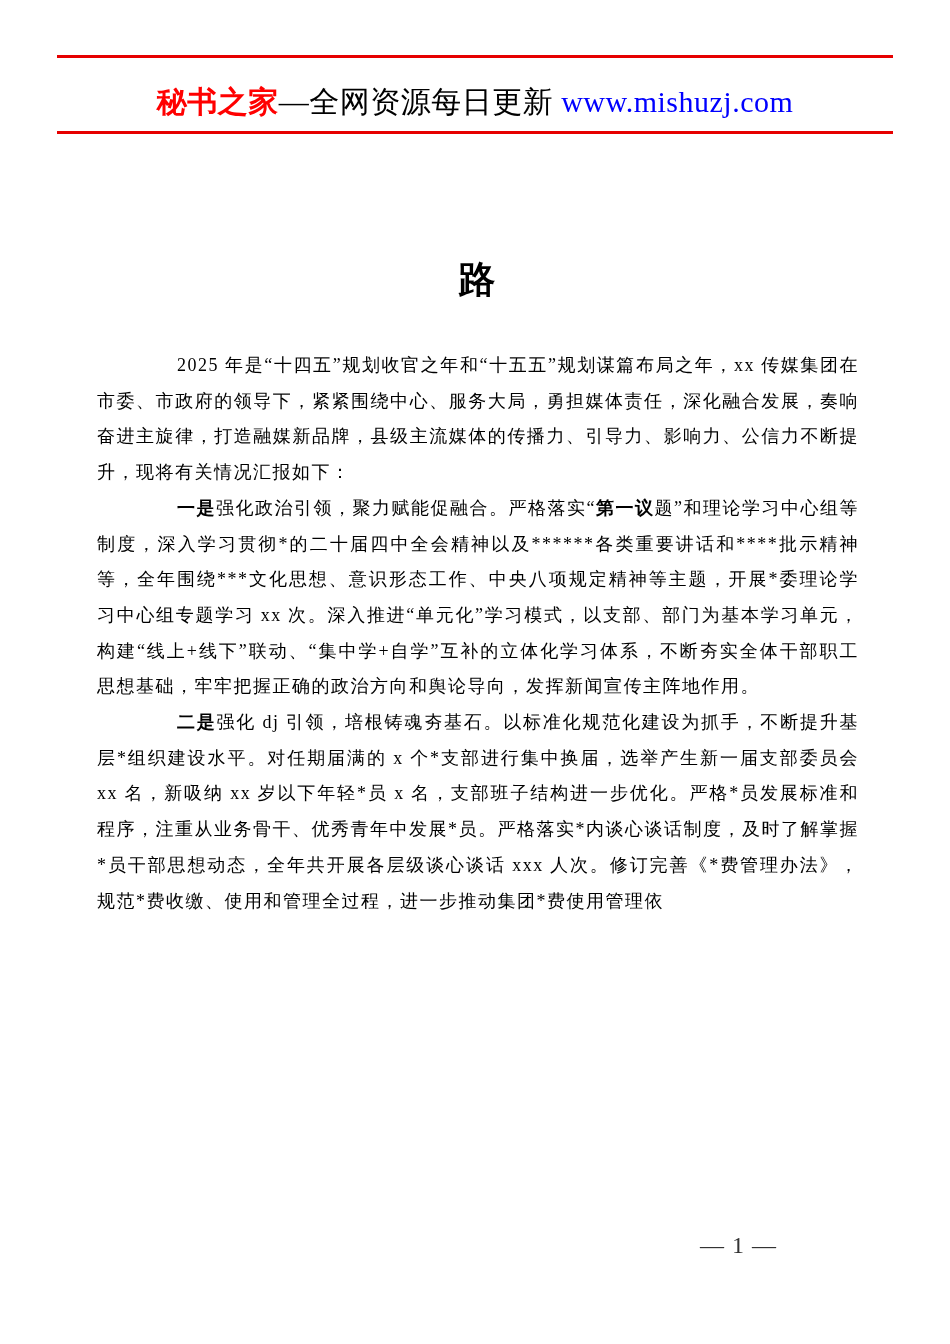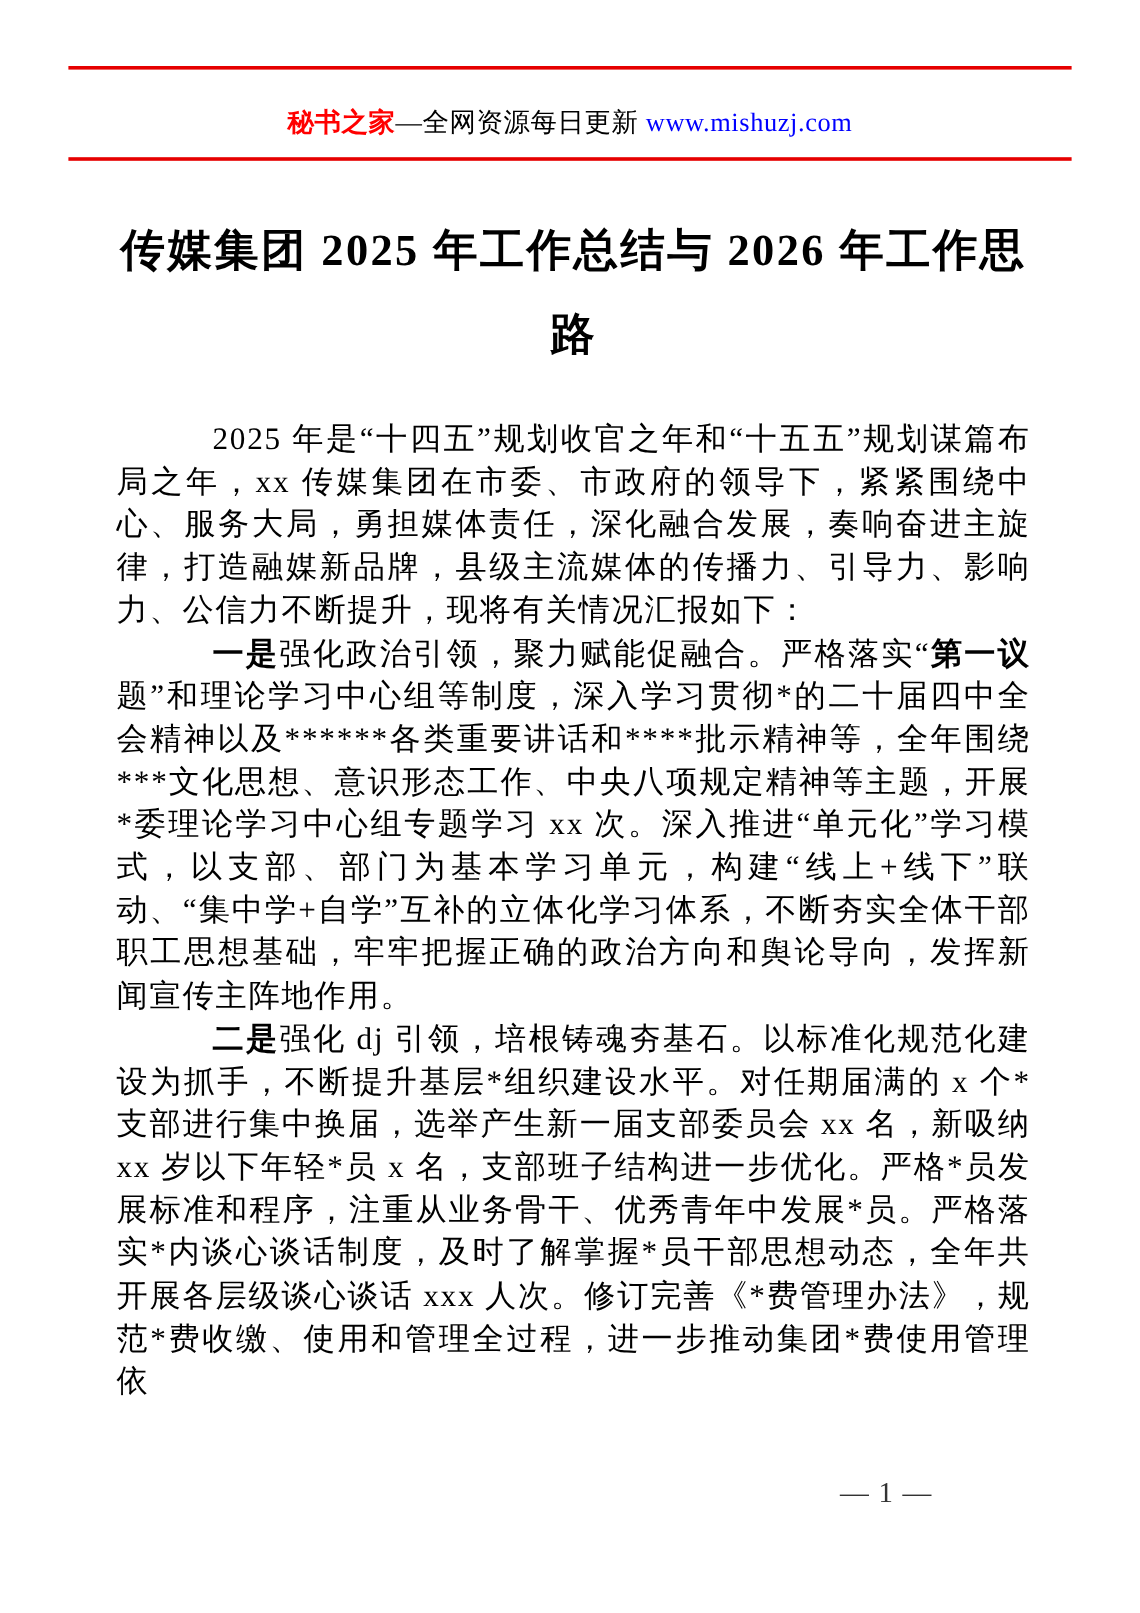--- a/index.html
+++ b/index.html
@@ -25,21 +25,21 @@
     background: #e60000;
   }
   .hdr-rule.top { top: 55px; }
   .hdr-rule.bottom { top: 131px; }
   .site-header {
     position: absolute;
     top: 86px;
     left: 0;
     width: 100%;
     text-align: center;
-    font-size: 22px;
+    font-size: 30px;
     line-height: 32px;
     letter-spacing: 0.5px;
     white-space: nowrap;
   }
   .site-name   { color: #ff0000; font-weight: 700; }
   .site-tag    { color: #000000; }
   .site-url    { color: #0000ff; }
   
   .doc-title {
     position: absolute;
@@ -52,21 +52,21 @@
     font-weight: 700;
     line-height: 70px;
     letter-spacing: 2px;
   }
   
   .doc-body {
     position: absolute;
     top: 348px;
     left: 97px;
     width: 762px;
-    font-size: 26px;
+    font-size: 18px;
     line-height: 35.7px;
     letter-spacing: 1.5px;
     text-align: justify;
     text-justify: inter-character;
   }
   .doc-body p {
     margin: 0;
     padding: 0;
     text-indent: 80px;
   }
@@ -86,21 +86,21 @@
 <body>
 
 <div class="page">
 
   <div class="hdr-rule top"></div>
 
   <div class="site-header"><span class="site-name">秘书之家</span><span class="site-tag">—全网资源每日更新 </span><span class="site-url">www.mishuzj.com</span></div>
 
   <div class="hdr-rule bottom"></div>
 
-  <h1 class="doc-title"><span>传媒集团 2025 年工作总结与 2026 年工作思</span><br><span>路</span></h1>
+  <h1 class="doc-title"><br><span>路</span></h1>
 
   <div class="doc-body">
 
     <p><span>2025 年是“十四五”规划收官之年和“十五五”规划谋篇布局之年，xx 传媒集团在市委、市政府的领导下，紧紧围绕中心、服务大局，勇担媒体责任，深化融合发展，奏响奋进主旋律，打造融媒新品牌，县级主流媒体的传播力、引导力、影响力、公信力不断提升，现将有关情况汇报如下：</span></p>
 
 
 
     <p><span class="b">一是</span><span>强化政治引领，聚力赋能促融合。严格落实“</span><span class="b">第一议</span><span>题”和理论学习中心组等制度，深入学习贯彻*的二十届四中全会精神以及******各类重要讲话和****批示精神等，全年围绕***文化思想、意识形态工作、中央八项规定精神等主题，开展*委理论学习中心组专题学习 xx 次。深入推进“单元化”学习模式，以支部、部门为基本学习单元，构建“线上+线下”联动、“集中学+自学”互补的立体化学习体系，不断夯实全体干部职工思想基础，牢牢把握正确的政治方向和舆论导向，发挥新闻宣传主阵地作用。</span></p>
 
     <p><span class="b">二是</span><span>强化 dj 引领，培根铸魂夯基石。以标准化规范化建设为抓手，不断提升基层*组织建设水平。对任期届满的 x 个*支部进行集中换届，选举产生新一届支部委员会 xx 名，新吸纳 xx 岁以下年轻*员 x 名，支部班子结构进一步优化。严格*员发展标准和程序，注重从业务骨干、优秀青年中发展*员。严格落实*内谈心谈话制度，及时了解掌握*员干部思想动态，全年共开展各层级谈心谈话 xxx 人次。修订完善《*费管理办法》，规范*费收缴、使用和管理全过程，进一步推动集团*费使用管理依</span></p>

